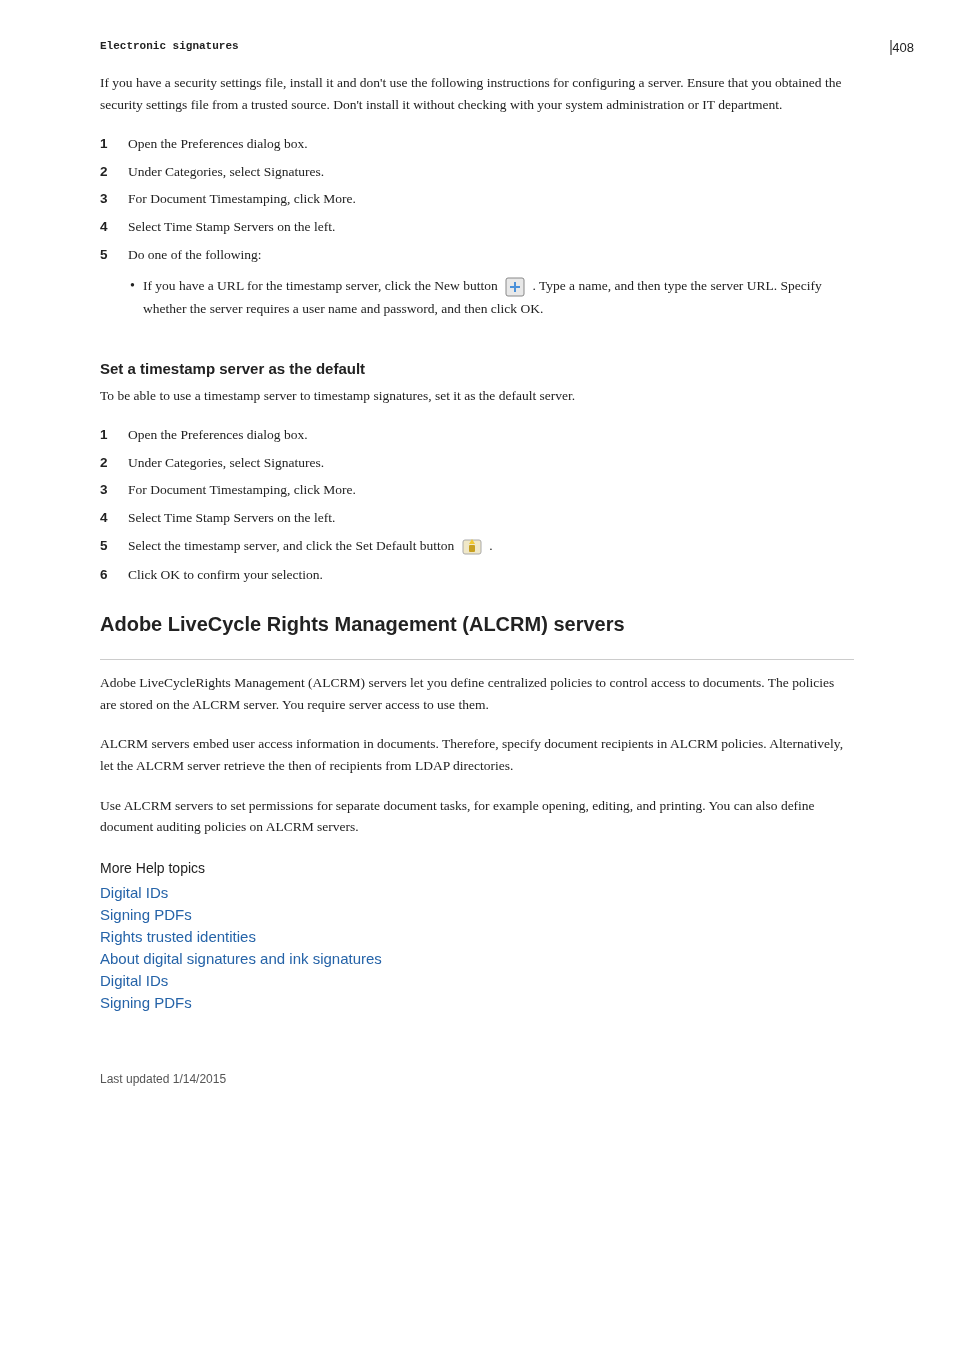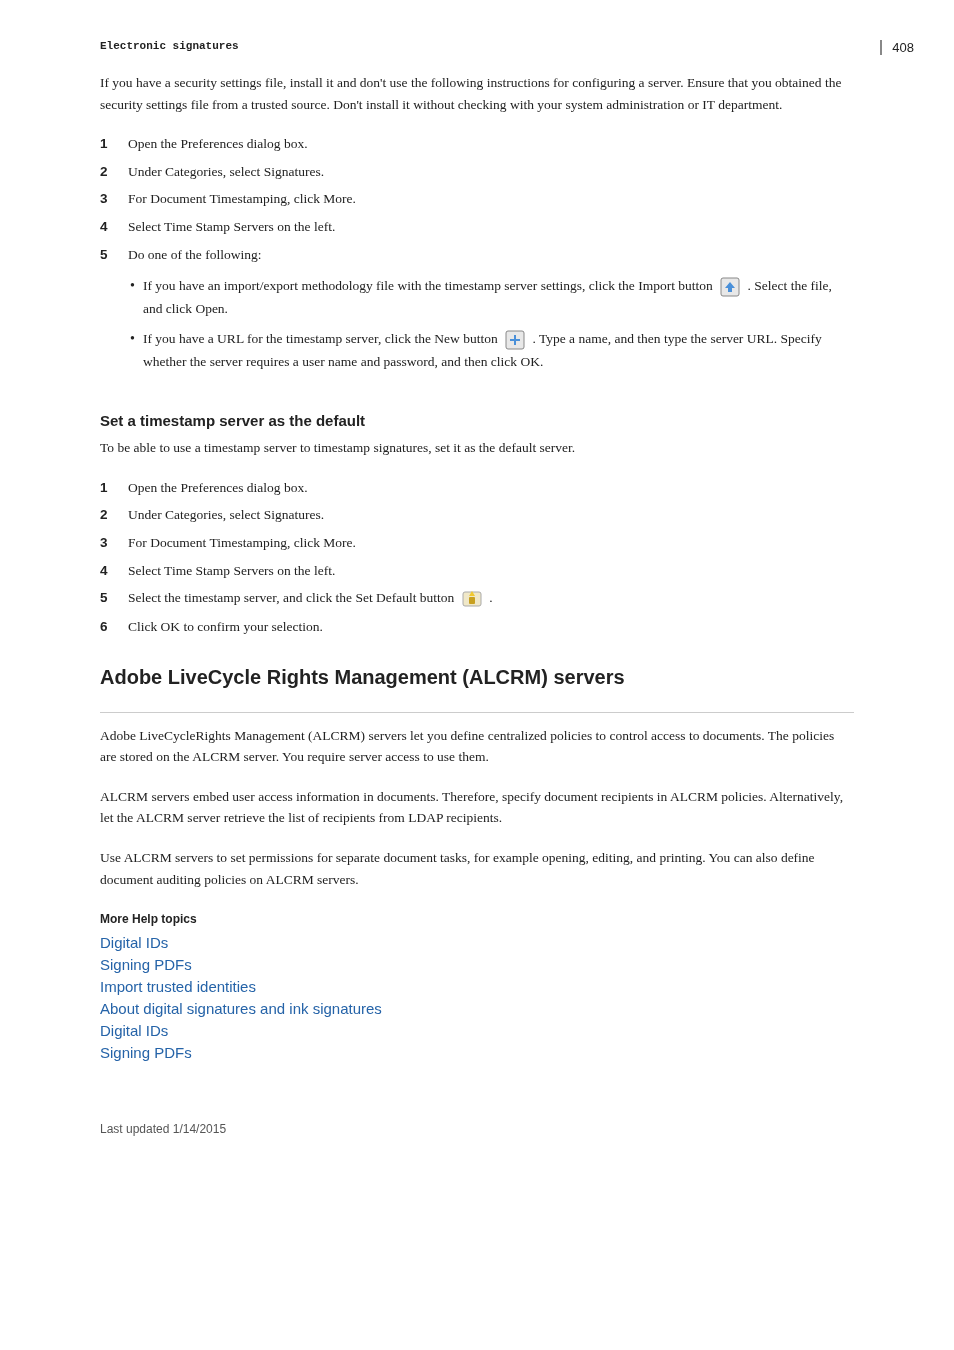--- a/index.html
+++ b/index.html
@@ -22,21 +22,20 @@
     }
 
     .page-number {
       position: absolute;
       top: 40px;
       right: 40px;
       font-size: 13px;
       color: #222;
       font-family: Arial, sans-serif;
       border-left: 2px solid #888;
-      padding-left: 10px;
     }
 
     .section-label {
       font-size: 11px;
       font-weight: bold;
       color: #222;
       font-family: Liberation Mono, monospace;
       margin-bottom: 20px;
     }
 
@@ -105,22 +104,22 @@
       font-size: 20px;
       font-weight: bold;
       color: #222;
       font-family: Arial, sans-serif;
       margin: 28px 0 12px 0;
       border-bottom: 1px solid #ccc;
       padding-bottom: 23px;
     }
 
     .more-help-heading {
-      font-size: 12px;
-      font-weight: bold;
+      font-size: 14px;
+      font-weight: normal;
       color: #222;
       font-family: Arial, sans-serif;
       margin: 22px 0 8px 0;
     }
 
     .help-links {
       list-style: none;
       padding: 0;
       margin: 0;
     }
@@ -200,33 +199,20 @@
       <span class="num">4</span>
       <span>Select Time Stamp Servers on the left.</span>
     </li>
     <li>
       <span class="num">5</span>
       <span>Do one of the following:</span>
     </li>
   </ol>
 
   <ul class="bullet-list">
-    <li>
-      <span>
-        <span>If you have an import/export methodology file with the timestamp server settings, click the Import button</span>
-        
-        <span class="inline-icon import-icon">
-          <svg width="22" height="22" viewBox="0 0 22 22" xmlns="http://www.w3.org/2000/svg">
-            <rect x="2" y="2" width="18" height="18" rx="2" fill="#e8e8e8" stroke="#888" stroke-width="1"></rect>
-            <polygon points="11,6 16,12 13,12 13,16 9,16 9,12 6,12" fill="#4a90d9"></polygon>
-          </svg>
-        </span>
-        <span>. Select the file, and click Open.</span>
-      </span>
-    </li>
     <li>
       <span>
         <span>If you have a URL for the timestamp server, click the New button</span>
         
         <span class="inline-icon new-icon">
           <svg width="22" height="22" viewBox="0 0 22 22" xmlns="http://www.w3.org/2000/svg">
             <rect x="2" y="2" width="18" height="18" rx="2" fill="#e8e8e8" stroke="#888" stroke-width="1"></rect>
             <line x1="11" y1="6" x2="11" y2="16" stroke="#4a90d9" stroke-width="2"></line>
             <line x1="6" y1="11" x2="16" y2="11" stroke="#4a90d9" stroke-width="2"></line>
           </svg>
@@ -274,34 +260,34 @@
     </li>
     <li>
       <span class="num">6</span>
       <span>Click OK to confirm your selection.</span>
     </li>
   </ol>
 
   <h1 class="main-heading">Adobe LiveCycle Rights Management (ALCRM) servers</h1>
 
   <p class="intro-text">Adobe LiveCycleRights Management (ALCRM) servers let you define centralized policies to control access to documents. The policies are stored on the ALCRM server. You require server access to use them.</p>
-  <p class="intro-text">ALCRM servers embed user access information in documents. Therefore, specify document recipients in ALCRM policies. Alternatively, let the ALCRM server retrieve the list of recipients from LDAP recipients.</p>
+  <p class="intro-text">ALCRM servers embed user access information in documents. Therefore, specify document recipients in ALCRM policies. Alternatively, let the ALCRM server retrieve the then of recipients from LDAP directories.</p>
   <p class="intro-text">Use ALCRM servers to set permissions for separate document tasks, for example opening, editing, and printing. You can also define document auditing policies on ALCRM servers.</p>
 
   <div>
     <h3 class="more-help-heading">More Help topics</h3>
     <ul class="help-links">
       <li>
         <a href="#">Digital IDs</a>
       </li>
       <li>
         <a href="#">Signing PDFs</a>
       </li>
       <li>
-        <a href="#">Import trusted identities</a>
+        <a href="#">Rights trusted identities</a>
       </li>
       <li>
         <a href="#">About digital signatures and ink signatures</a>
       </li>
       <li>
         <a href="#">Digital IDs</a>
       </li>
       <li>
         <a href="#">Signing PDFs</a>
       </li>

